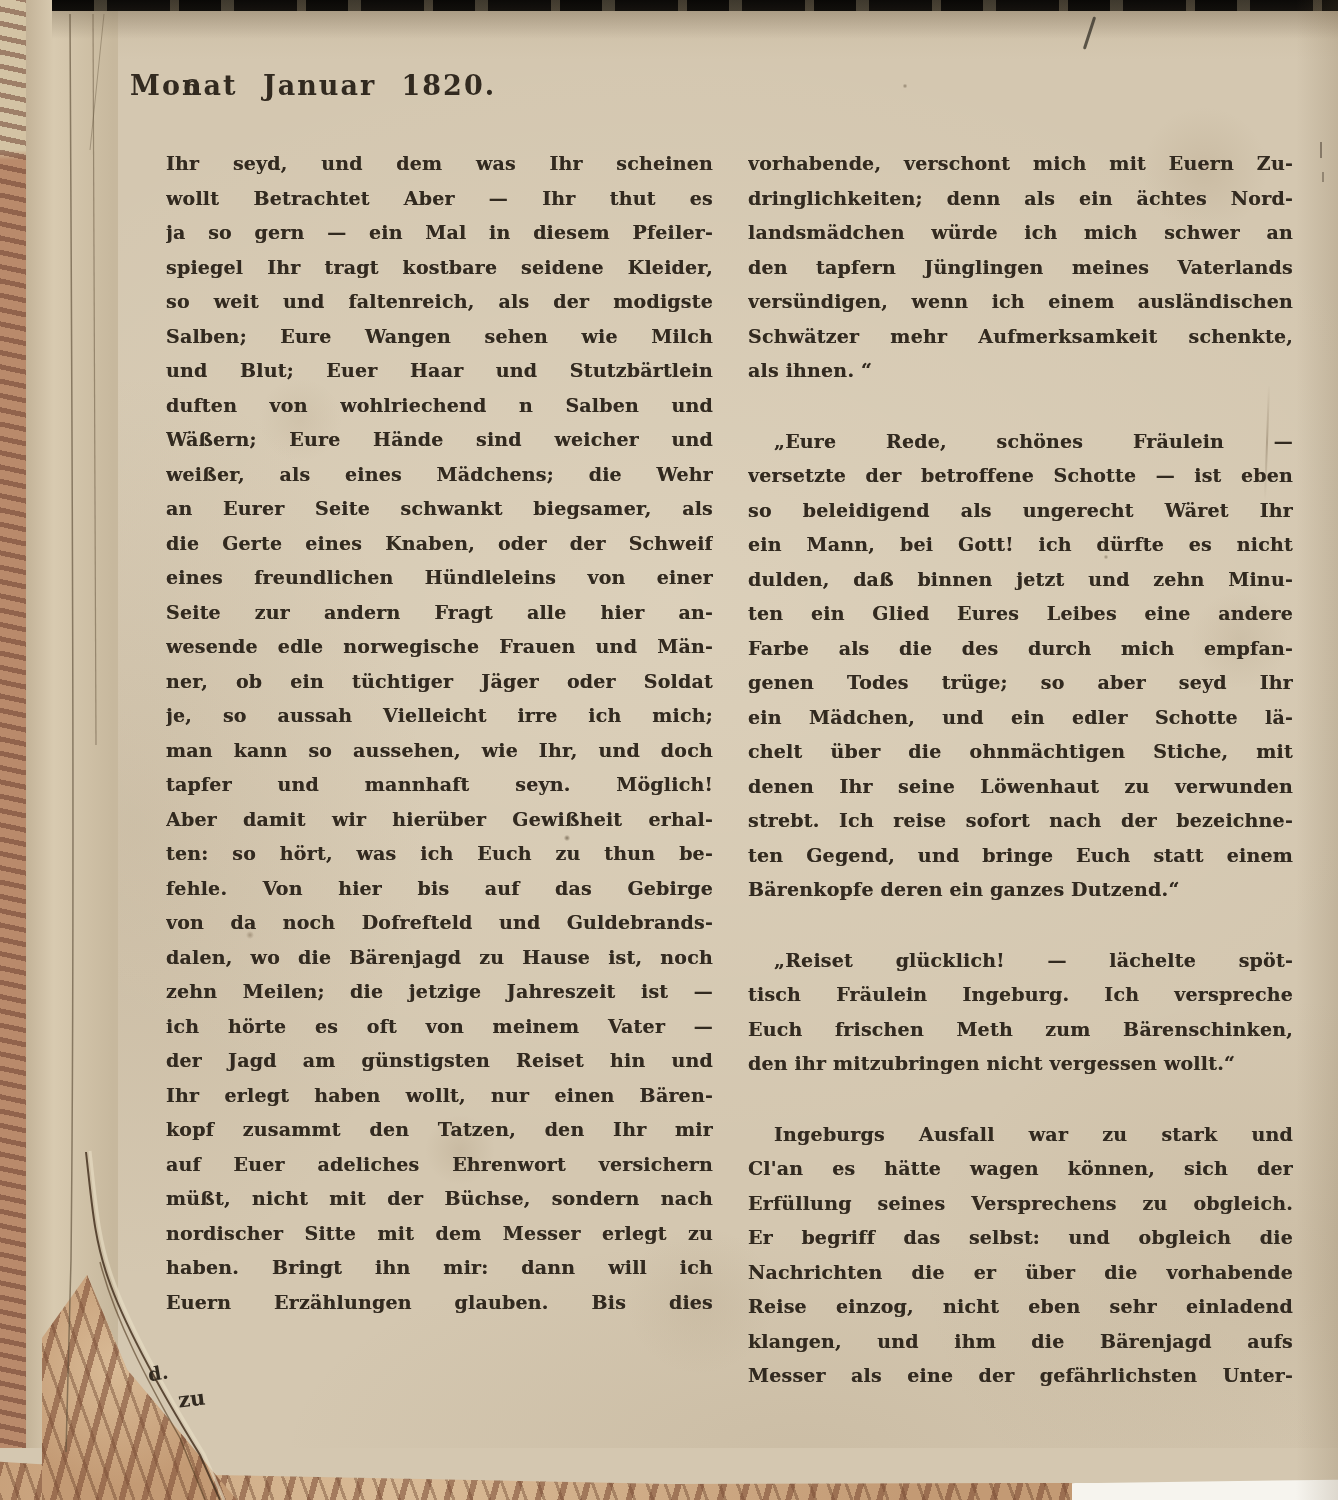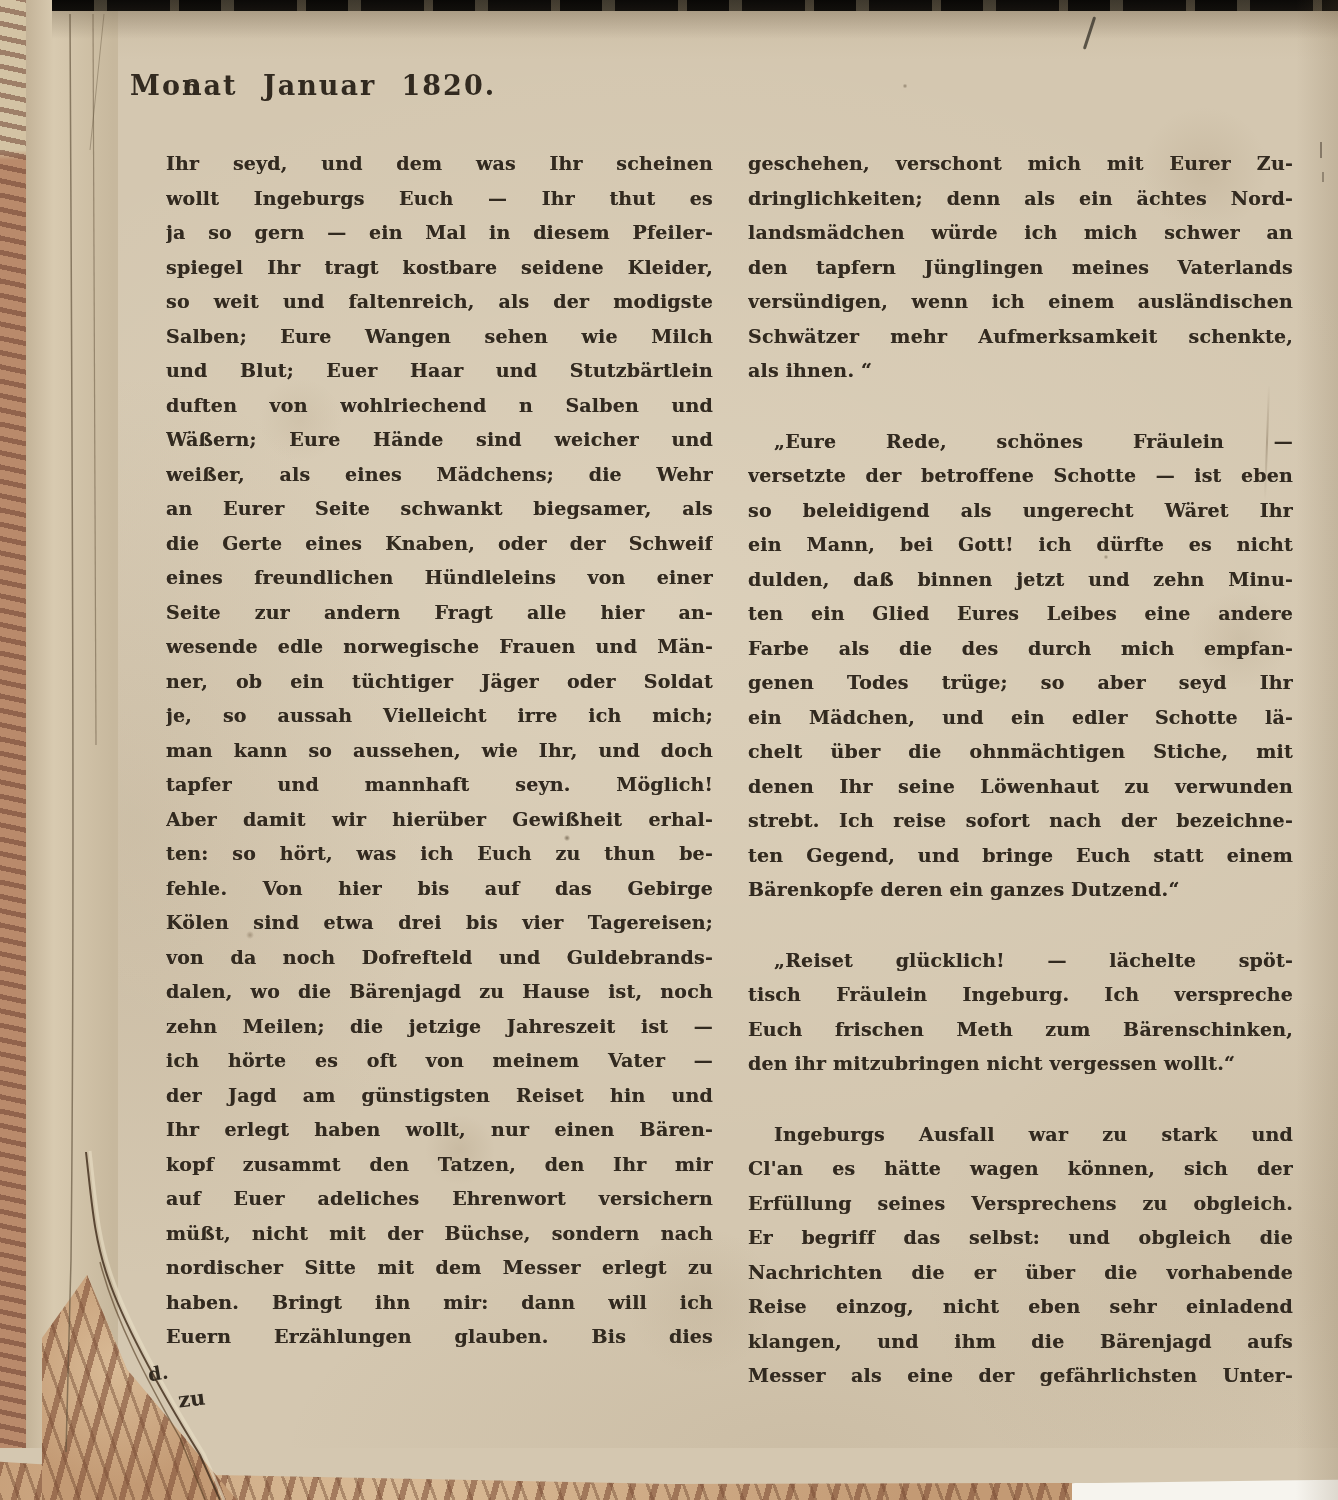--- a/index.html
+++ b/index.html
@@ -106,59 +106,58 @@
     <path d="M86,1152 C92,1205 94,1238 108,1278 C126,1330 165,1398 200,1455 L220,1500" stroke="#453120" stroke-width="2" fill="none" opacity="0.85"></path>
     <path d="M100,1262 C115,1320 148,1382 180,1438 L205,1500" stroke="#50391f" stroke-width="1.5" fill="none" opacity="0.6"></path>
   </svg>
 
   <div class="pagenum">6</div>
   <div class="title">Monat Januar 1820.</div>
 
   <div class="col col-left">
       <div class="para">
         <div class="line j">Ihr seyd, und dem was Ihr scheinen</div>
-        <div class="line j">wollt  Ingeburgs Euch — Ihr thut es</div>
+        <div class="line j">wollt  Betrachtet Aber — Ihr thut es</div>
         <div class="line j">ja so gern — ein Mal in diesem Pfeiler-</div>
         <div class="line j">spiegel  Ihr tragt kostbare seidene Kleider,</div>
         <div class="line j">so weit und faltenreich, als der modigste</div>
         <div class="line j">Salben; Eure Wangen sehen wie Milch</div>
         <div class="line j">und Blut; Euer Haar und Stutzbärtlein</div>
         <div class="line j">duften von wohlriechend n Salben und</div>
         <div class="line j">Wäßern; Eure Hände sind weicher und</div>
         <div class="line j">weißer, als eines Mädchens; die Wehr</div>
         <div class="line j">an Eurer Seite schwankt biegsamer, als</div>
         <div class="line j">die Gerte eines Knaben, oder der Schweif</div>
         <div class="line j">eines freundlichen Hündleleins von einer</div>
         <div class="line j">Seite zur andern  Fragt alle hier an-</div>
         <div class="line j">wesende edle norwegische Frauen und Män-</div>
         <div class="line j">ner, ob ein tüchtiger Jäger oder Soldat</div>
         <div class="line j">je, so aussah  Vielleicht irre ich mich;</div>
         <div class="line j">man kann so aussehen, wie Ihr, und doch</div>
         <div class="line j">tapfer und mannhaft seyn.  Möglich!</div>
         <div class="line j">Aber damit wir hierüber Gewißheit erhal-</div>
         <div class="line j">ten: so hört, was ich Euch zu thun be-</div>
         <div class="line j">fehle.  Von hier bis auf das Gebirge</div>
-        <div class="line j">Kölen sind etwa drei bis vier Tagereisen;</div>
         <div class="line j">von da noch Dofrefteld und Guldebrands-</div>
         <div class="line j">dalen, wo die Bärenjagd zu Hause ist, noch</div>
         <div class="line j">zehn Meilen; die jetzige Jahreszeit ist —</div>
         <div class="line j">ich hörte es oft von meinem Vater —</div>
         <div class="line j">der Jagd am günstigsten  Reiset hin und</div>
         <div class="line j">Ihr erlegt haben wollt, nur einen Bären-</div>
         <div class="line j">kopf zusammt den Tatzen, den Ihr mir</div>
         <div class="line j">auf Euer adeliches Ehrenwort versichern</div>
         <div class="line j">müßt, nicht mit der Büchse, sondern nach</div>
         <div class="line j">nordischer Sitte mit dem Messer erlegt zu</div>
         <div class="line j">haben.  Bringt ihn mir: dann will ich</div>
         <div class="line j">Euern Erzählungen glauben.  Bis dies</div>
       </div>
     </div>
   <div class="col col-right">
       <div class="para">
-        <div class="line j">geschehen, verschont mich mit Eurer Zu-</div>
+        <div class="line j">vorhabende, verschont mich mit Euern Zu-</div>
         <div class="line j">dringlichkeiten; denn als ein ächtes Nord-</div>
         <div class="line j">landsmädchen würde ich mich schwer an</div>
         <div class="line j">den tapfern Jünglingen meines Vaterlands</div>
         <div class="line j">versündigen, wenn ich einem ausländischen</div>
         <div class="line j">Schwätzer mehr Aufmerksamkeit schenkte,</div>
         <div class="line">als ihnen. “</div>
       </div>
       <div class="para gap">
         <div class="line j ind">„Eure Rede, schönes Fräulein —</div>
         <div class="line j">versetzte der betroffene Schotte — ist eben</div>

